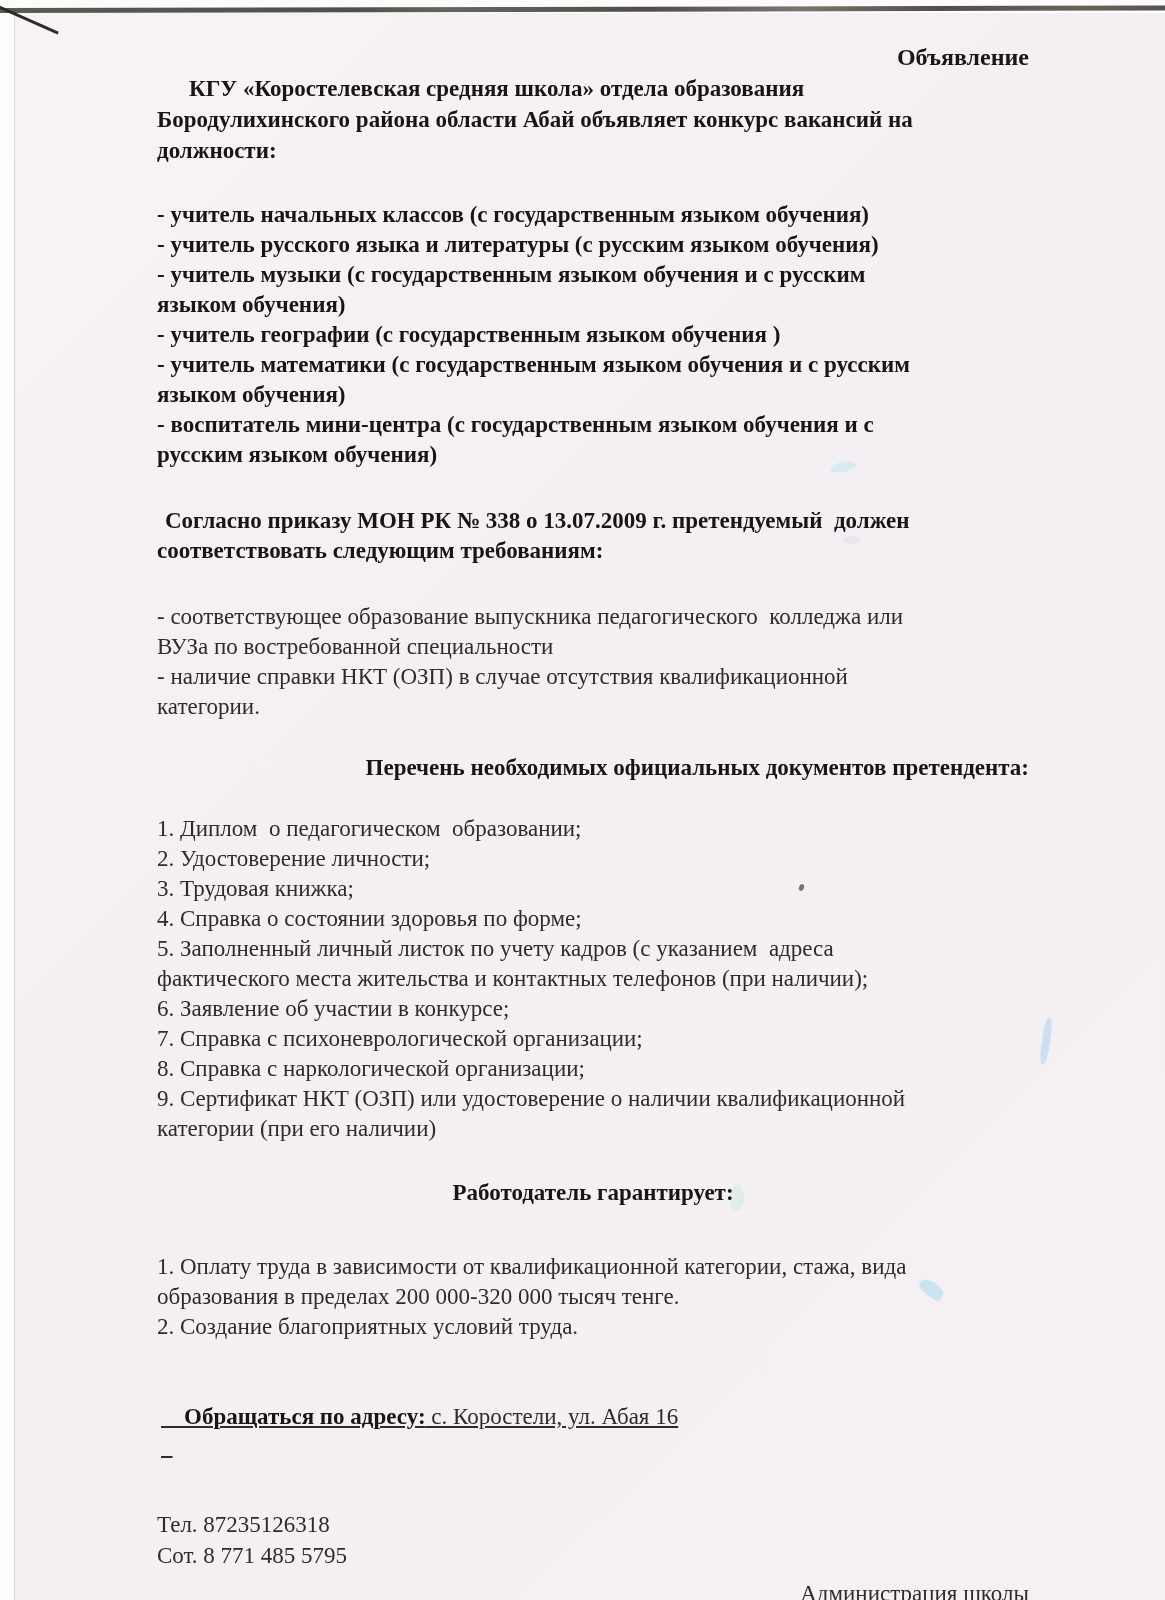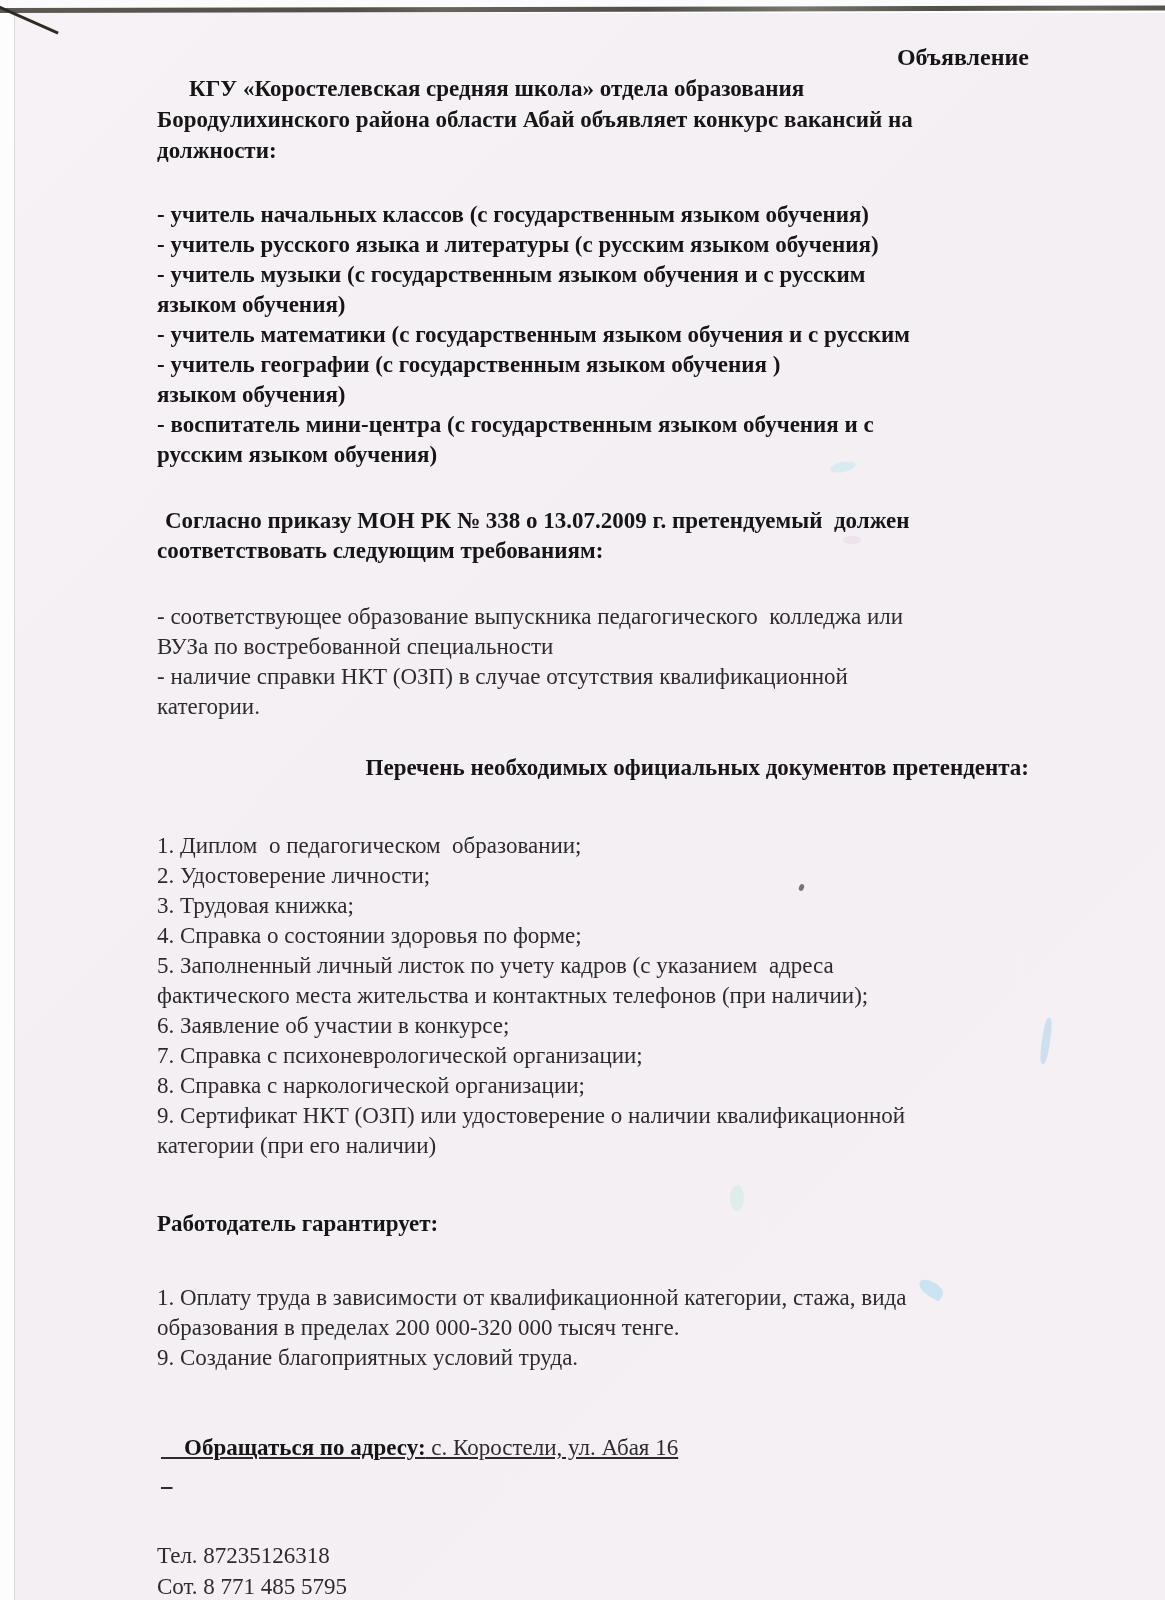--- a/index.html
+++ b/index.html
@@ -39,22 +39,22 @@
   .line { white-space:pre-wrap; }
   .b { font-weight:bold; color:#171516; }
   .title-line { text-align:right; font-size:24px; line-height:31px; }
   .intro .line { line-height:31px; }
   .intro .line:first-child { padding-left:32px; }
   .order { margin-top:36px; }
   .order .line:first-child { padding-left:8px; }
   .positions { margin-top:34px; }
   .requirements { margin-top:36px; }
   .documents-heading { margin-top:31px;text-align:right; }
-  .documents { margin-top:48px; }
-  .employer-heading { margin-top:48px; }
+  .documents { margin-top:31px; }
+  .employer-heading { margin-top:34px;text-align:center; }
   .guarantees { margin-top:44px; }
   .address-line { margin-top:30px; padding-left:4px;text-decoration:underline; }
   .contacts { margin-top:47px; line-height:31px; }
   .signature { margin-top:8px; text-align:right; padding-right:-6px; }
   
   .smudge { position:absolute; border-radius:50%; pointer-events:none; }
   .smudge-1 { left:830px; top:462px; width:26px; height:10px; background:#bfe9ec; opacity:0.55; transform:rotate(-12deg); }
   .smudge-2 { left:1042px; top:1018px; width:8px; height:46px; background:#a8cdf0; opacity:0.5; border-radius:40%; transform:rotate(8deg); }
   .smudge-3 { left:730px; top:1185px; width:14px; height:26px; background:#c6ecde; opacity:0.45; }
   .smudge-4 { left:918px; top:1282px; width:26px; height:14px; background:#9fd8ef; opacity:0.5; transform:rotate(30deg); border-radius:50% 50% 10% 60%; }
@@ -85,22 +85,22 @@
       <div class="line">КГУ «Коростелевская средняя школа» отдела образования</div>
       <div class="line">Бородулихинского района области Абай объявляет конкурс вакансий на</div>
       <div class="line">должности:</div>
     </div>
 
   <div class="positions b">
       <div class="line">- учитель начальных классов (с государственным языком обучения)</div>
       <div class="line">- учитель русского языка и литературы (с русским языком обучения)</div>
       <div class="line">- учитель музыки (с государственным языком обучения и с русским</div>
       <div class="line">языком обучения)</div>
+      <div class="line">- учитель географии (с государственным языком обучения )</div>
       <div class="line">- учитель математики (с государственным языком обучения и с русским</div>
-      <div class="line">- учитель географии (с государственным языком обучения )</div>
       <div class="line">языком обучения)</div>
       <div class="line">- воспитатель мини-центра (с государственным языком обучения и с</div>
       <div class="line">русским языком обучения)</div>
     </div>
 
   <div class="order b">
       <div class="line">Согласно приказу МОН РК № 338 о 13.07.2009 г. претендуемый  должен</div>
       <div class="line">соответствовать следующим требованиям:</div>
     </div>
 
@@ -125,21 +125,21 @@
       <div class="line">8. Справка с наркологической организации;</div>
       <div class="line">9. Сертификат НКТ (ОЗП) или удостоверение о наличии квалификационной</div>
       <div class="line">категории (при его наличии)</div>
     </div>
 
   <div class="employer-heading line b">Работодатель гарантирует:</div>
 
   <div class="guarantees">
       <div class="line">1. Оплату труда в зависимости от квалификационной категории, стажа, вида</div>
       <div class="line">образования в пределах 200 000-320 000 тысяч тенге.</div>
-      <div class="line">9. Создание благоприятных условий труда.</div>
+      <div class="line">2. Создание благоприятных условий труда.</div>
     </div>
 
   <div class="address-line line">
     <span class="b">Обращаться по адресу:</span><span> с. Коростели, ул. Абая 16</span>
   </div>
 
   <div class="contacts">
       <div class="line">Тел. 87235126318</div>
       <div class="line">Сот. 8 771 485 5795</div>
     </div>

